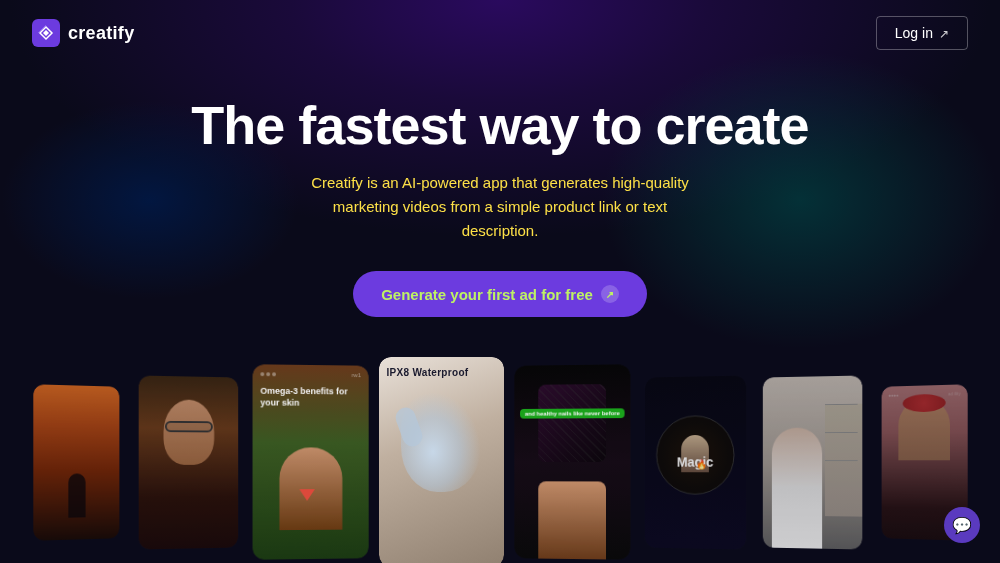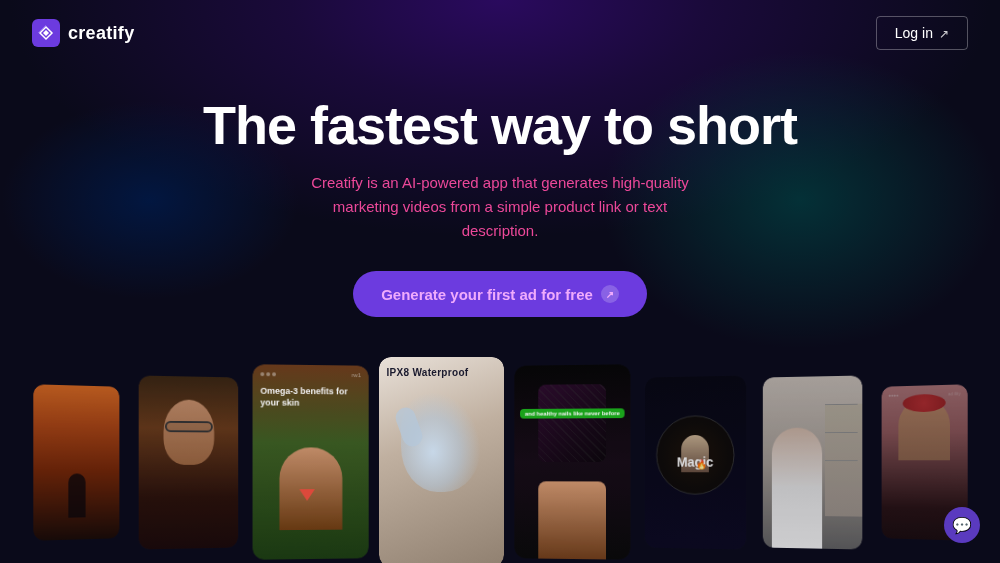--- a/index.html
+++ b/index.html
@@ -104,36 +104,36 @@
     .hero h1 {
       color: #fff;
       font-size: 54px;
       font-weight: 800;
       line-height: 1.1;
       margin-bottom: 16px;
       letter-spacing: -1px;
     }
 
     .hero p {
-      color: #ec4899;
+      color: #fde047;
       font-size: 15px;
       line-height: 1.6;
       max-width: 380px;
       margin: 0 auto 28px;
     }
 
     .cta-btn {
       display: inline-flex;
       align-items: center;
       gap: 8px;
       padding: 14px 28px;
       background: #6c3bdf;
       border: none;
       border-radius: 30px;
-      color: #f0abfc;
+      color: #bef264;
       font-size: 15px;
       font-weight: 600;
       cursor: pointer;
       text-align: right;
     }
     .cta-btn .arrow-icon {
       width: 18px;
       height: 18px;
       background: rgba(255,255,255,0.2);
       border-radius: 50%;
@@ -272,21 +272,21 @@
 
 
   <button class="login-btn">
     <span>Log in</span>
     <span class="ext-icon">↗</span>
   </button>
 </nav>
 
 <section class="hero">
   <h1>
-    <span>The fastest way to short</span><br>
+    <span>The fastest way to create</span><br>
   </h1>
   <p>Creatify is an AI-powered app that generates high-quality marketing videos from a simple product link or text description.</p>
   <button class="cta-btn">
     <span>Generate your first ad for free</span>
     <span class="arrow-icon">↗</span>
   </button>
 </section>
 
 <div class="cards-strip">
 

